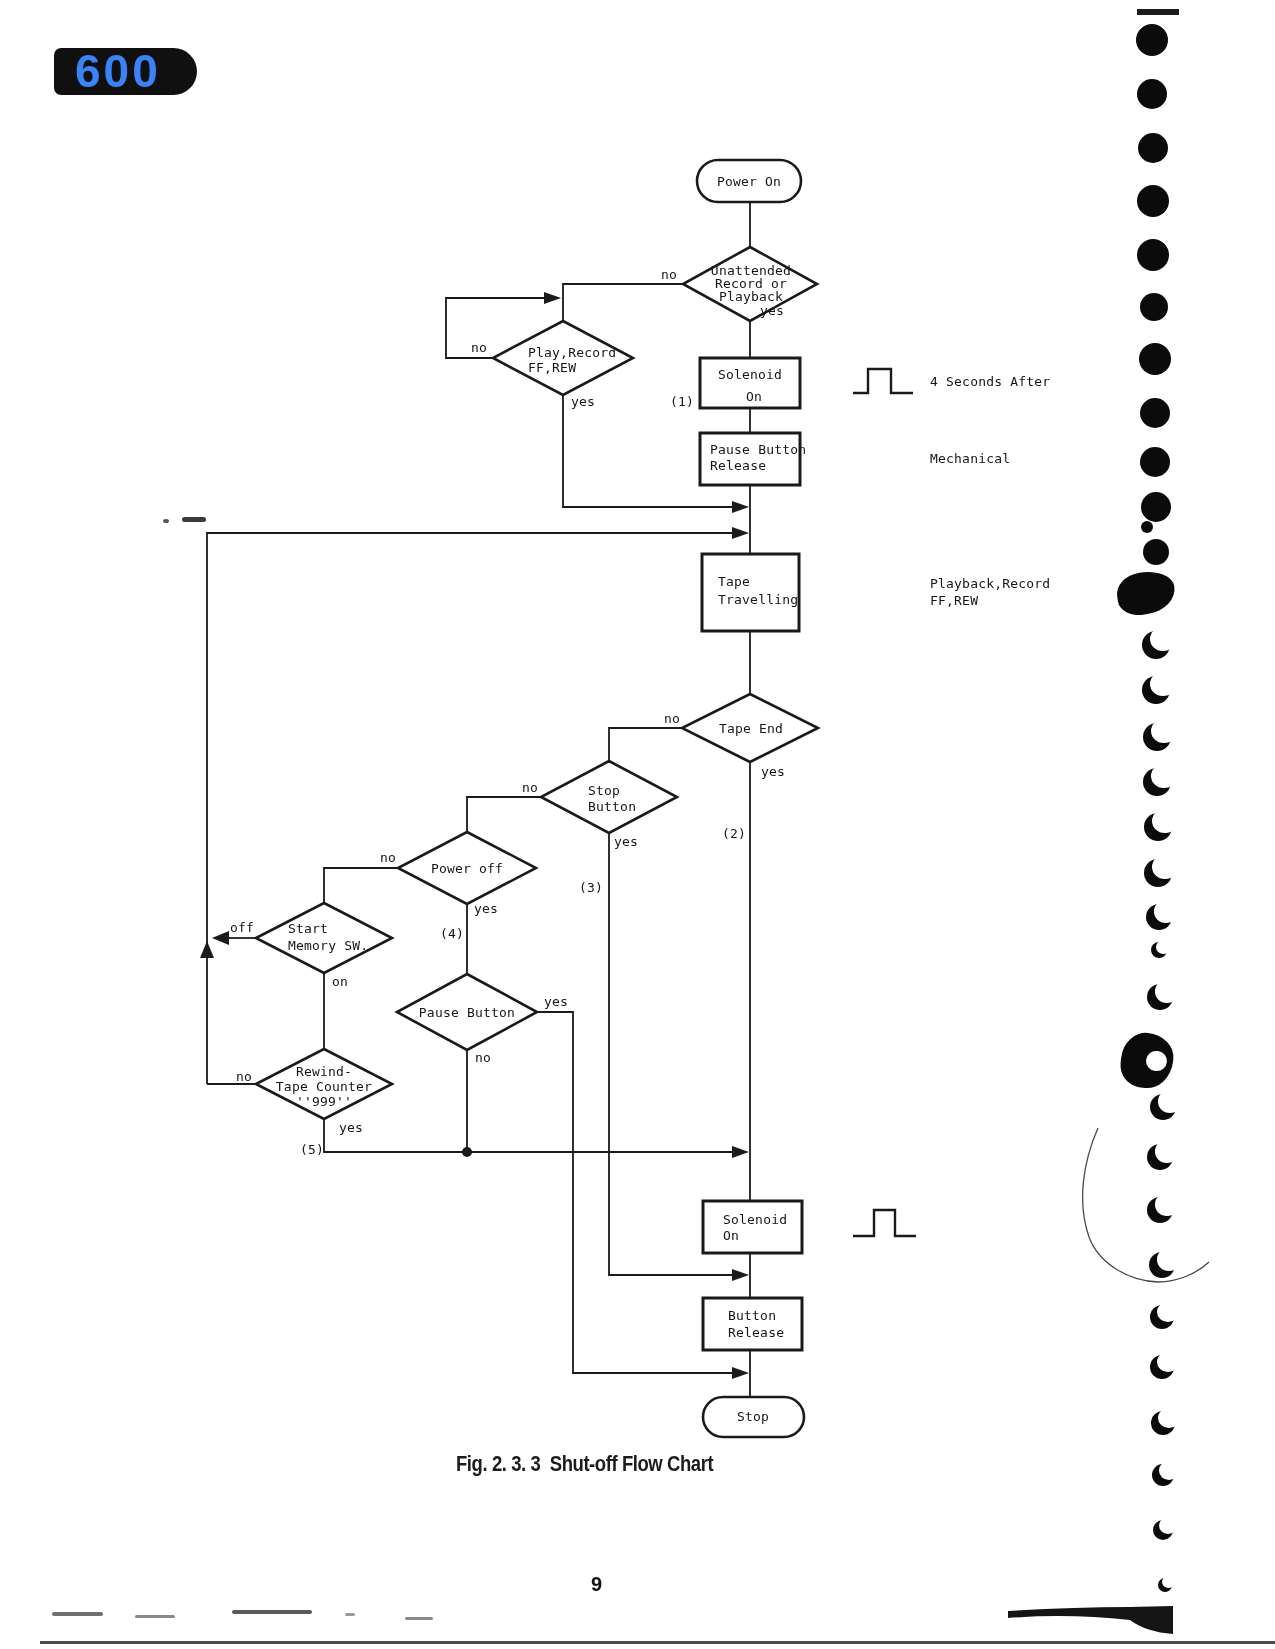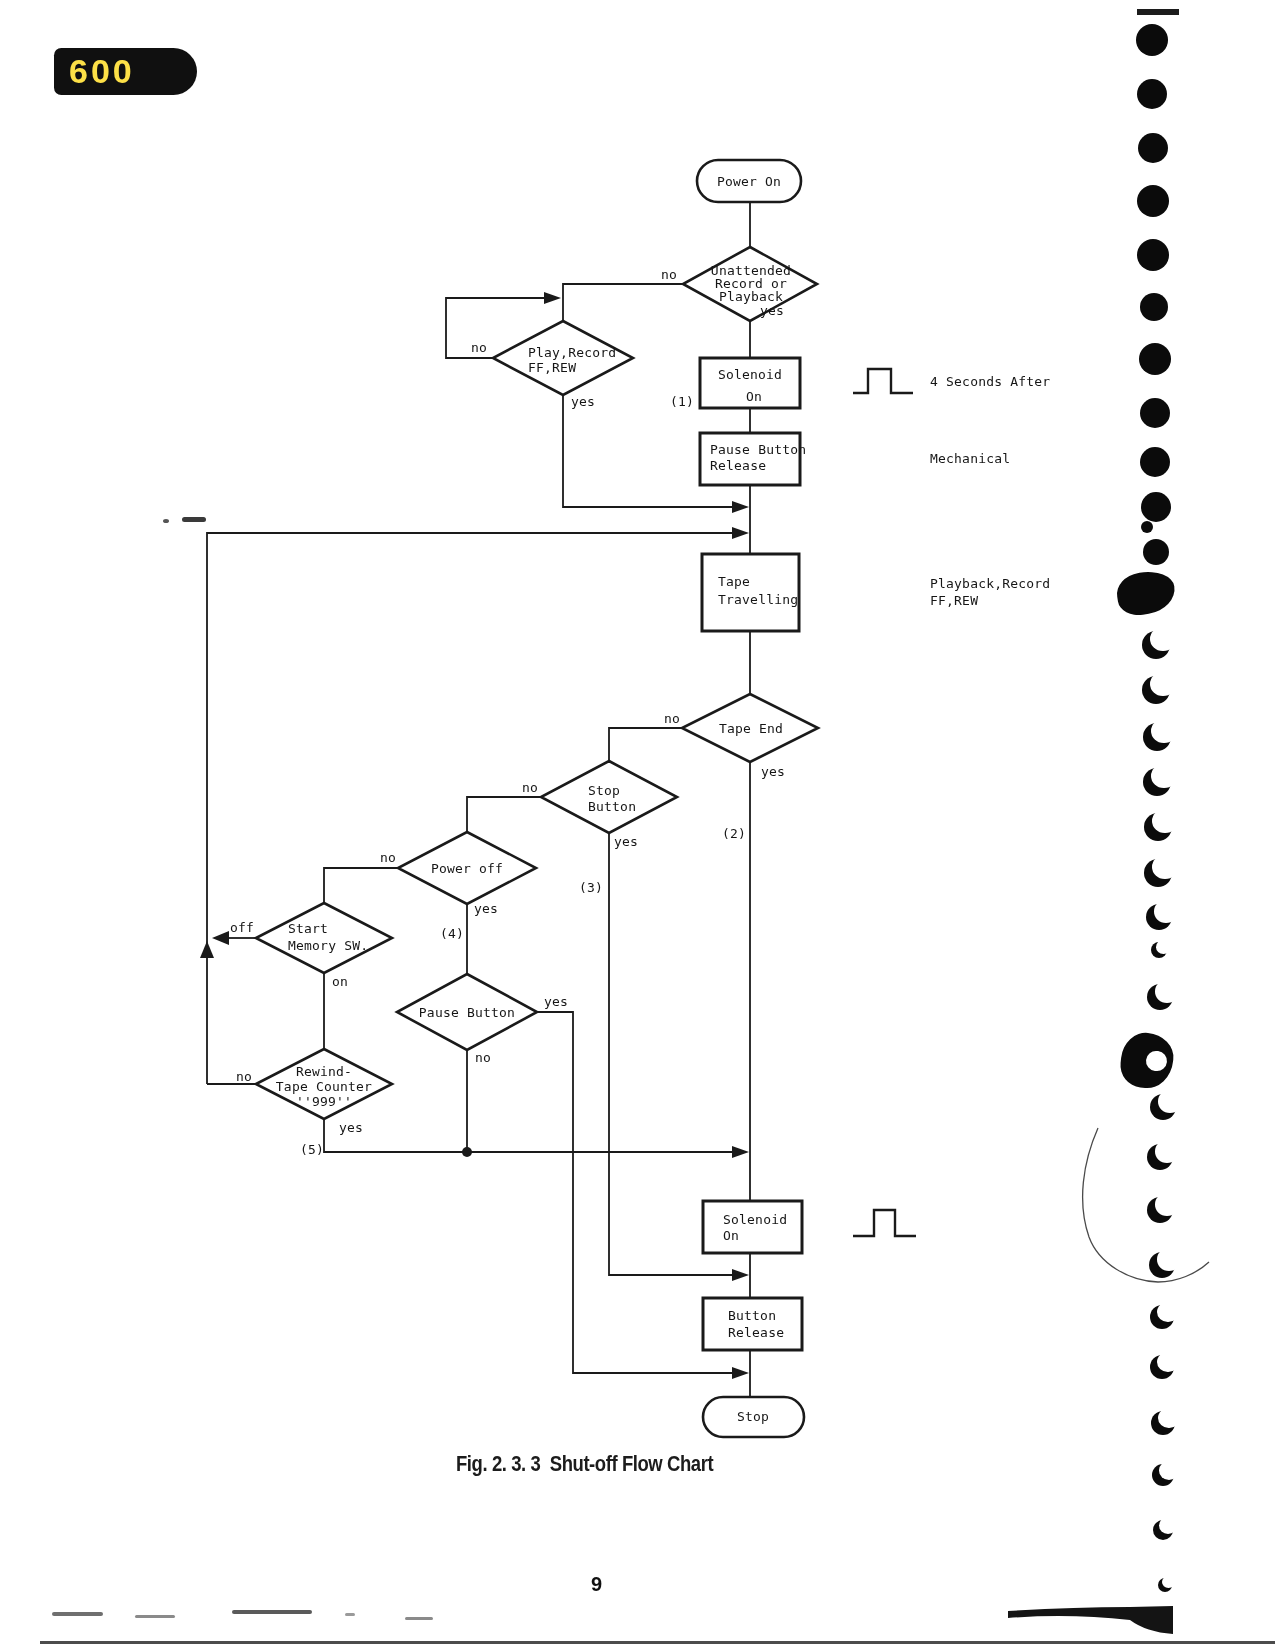--- a/index.html
+++ b/index.html
@@ -1,22 +1,22 @@
 <!DOCTYPE html>
 <html><head>
 <meta charset="utf-8">
 <style>
   html,body{margin:0;padding:0;background:#d9d9d9;}
   .page{position:relative;width:1275px;height:1649px;background:#ffffff;overflow:hidden;
         font-family:"DejaVu Sans Mono",monospace;}
   
   .badge{position:absolute;left:54px;top:48px;width:143px;height:47px;background:#101010;
          border-radius:8px 26px 26px 8px;}
-  .badge span{display:block;color:#fde047;font-family:"Liberation Sans",sans-serif;
-              font-weight:bold;font-size:34px;line-height:46px;padding-left:15px;letter-spacing:3px;}
+  .badge span{display:block;color:#3b82f6;font-family:"Liberation Sans",sans-serif;
+              font-weight:bold;font-size:46px;line-height:46px;padding-left:21px;letter-spacing:3px;}
   
   svg.flow{position:absolute;left:0;top:0;}
   svg.flow text{font-family:"DejaVu Sans Mono",monospace;font-size:13px;fill:#161616;letter-spacing:0.2px;}
   svg.flow .shape{fill:none;stroke:#1a1a1a;stroke-width:2.6px;}
   svg.flow .box{fill:none;stroke:#1a1a1a;stroke-width:3px;}
   svg.flow .line{fill:none;stroke:#1a1a1a;stroke-width:1.8px;}
   svg.flow .pulse{fill:none;stroke:#1a1a1a;stroke-width:2.4px;}
   svg.flow .head{fill:#1a1a1a;stroke:none;}
   svg.flow .arc{fill:none;stroke:#4a4a4a;stroke-width:1.3px;}
   svg.flow .smear{fill:#141414;stroke:none;}

